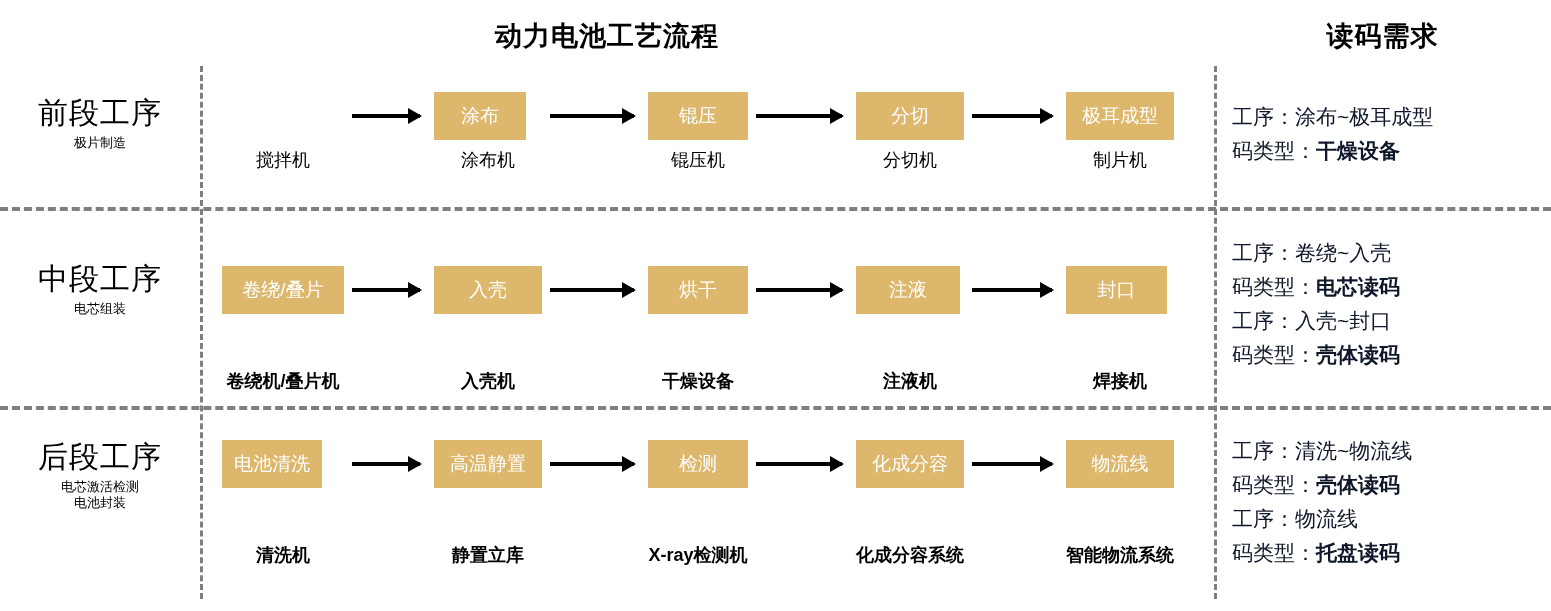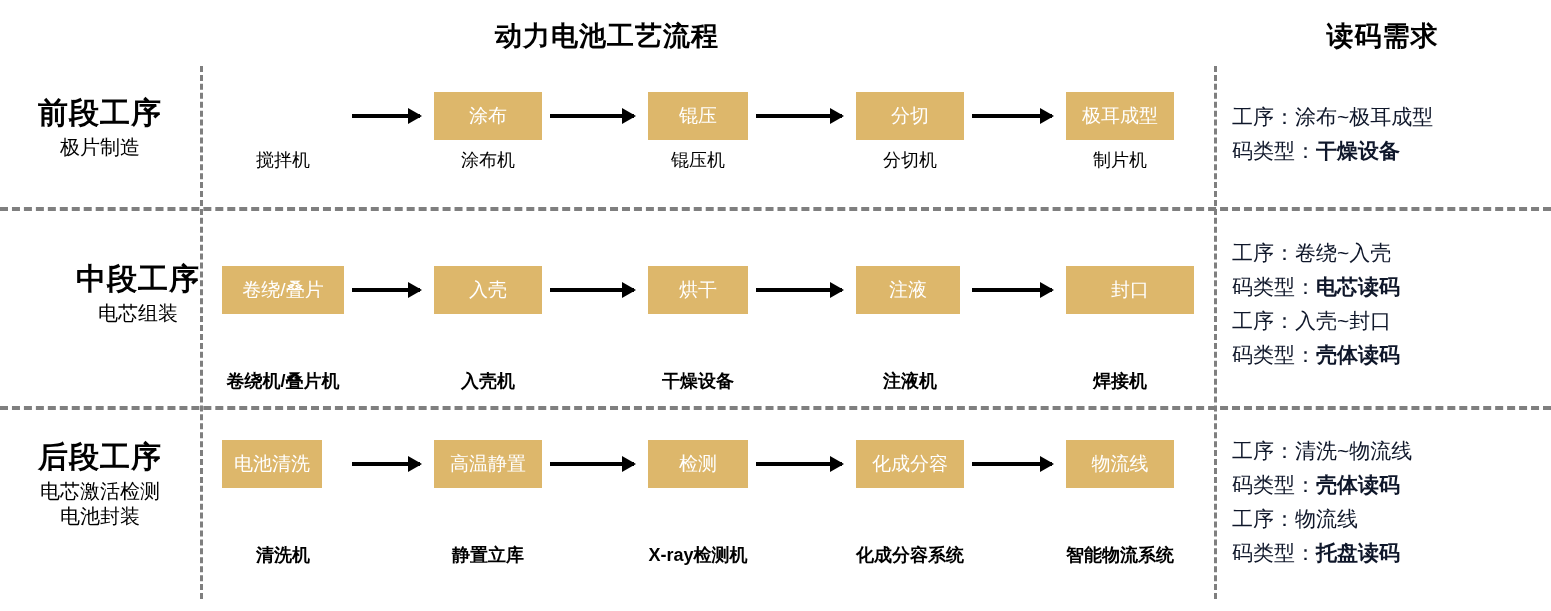--- a/index.html
+++ b/index.html
@@ -52,27 +52,27 @@
 
   
   .stage-label {
     position: absolute;
     left: 0;
     width: 200px;
     text-align: center;
   }
   .stage-title {
     font-size: 30px;
-    font-weight: bold;
+    font-weight: normal;
     letter-spacing: 1px;
     line-height: 1.15;
     white-space: nowrap;
   }
   .stage-sub {
-    font-size: 20px;
+    font-size: 13px;
     font-weight: normal;
     line-height: 1.25;
     margin-top: 4px;
   }
 
   
   .flow-row {
     position: absolute;
     left: 208px;
     width: 1000px;
@@ -147,54 +147,54 @@
   <div class="hrule" id="hrule-2"></div>
 
   <div id="stages-host">
       <div class="stage-label" style="top: 96px;">
         <div class="stage-title">前段工序</div>
         <div class="stage-sub">极片制造</div>
       </div>
       <div class="flow-row" style="top: 92px;">
         <div class="node-caption" style="left: -16px; width: 182px;">搅拌机</div>
         <div class="arrow" style="left: 144px; width: 68px;"></div>
-        <div class="node" style="left: 226px; width: 108px;">涂布</div>
+        <div class="node" style="left: 226px; width: 92px;">涂布</div>
         <div class="node-caption" style="left: 196px; width: 168px;">涂布机</div>
         <div class="arrow" style="left: 342px; width: 84px;"></div>
         <div class="node" style="left: 440px; width: 100px;">锟压</div>
         <div class="node-caption" style="left: 410px; width: 160px;">锟压机</div>
         <div class="arrow" style="left: 548px; width: 86px;"></div>
         <div class="node" style="left: 648px; width: 108px;">分切</div>
         <div class="node-caption" style="left: 618px; width: 168px;">分切机</div>
         <div class="arrow" style="left: 764px; width: 80px;"></div>
         <div class="node" style="left: 858px; width: 108px;">极耳成型</div>
         <div class="node-caption" style="left: 828px; width: 168px;">制片机</div>
       </div>
       <div class="req-block" style="top: 100px;">
         <div class="req-line"><span>工序：</span><span>涂布~极耳成型</span></div>
         <div class="req-line"><span>码类型：</span><b>干燥设备</b></div>
       </div>
-      <div class="stage-label" style="top: 262px; padding-left: 38px;">
+      <div class="stage-label" style="top: 262px;">
         <div class="stage-title">中段工序</div>
         <div class="stage-sub">电芯组装</div>
       </div>
       <div class="flow-row" style="top: 266px;">
         <div class="node" style="left: 14px; width: 122px;">卷绕/叠片</div>
         <div class="node-caption bold" style="left: -16px; width: 182px;">卷绕机/叠片机</div>
         <div class="arrow" style="left: 144px; width: 68px;"></div>
         <div class="node" style="left: 226px; width: 108px;">入壳</div>
         <div class="node-caption bold" style="left: 196px; width: 168px;">入壳机</div>
         <div class="arrow" style="left: 342px; width: 84px;"></div>
         <div class="node" style="left: 440px; width: 100px;">烘干</div>
         <div class="node-caption bold" style="left: 410px; width: 160px;">干燥设备</div>
         <div class="arrow" style="left: 548px; width: 86px;"></div>
         <div class="node" style="left: 648px; width: 104px;">注液</div>
         <div class="node-caption bold" style="left: 618px; width: 168px;">注液机</div>
         <div class="arrow" style="left: 764px; width: 80px;"></div>
-        <div class="node" style="left: 858px; width: 128px;">封口</div>
+        <div class="node" style="left: 858px; width: 101px;">封口</div>
         <div class="node-caption bold" style="left: 828px; width: 168px;">焊接机</div>
       </div>
       <div class="req-block" style="top: 236px;">
         <div class="req-line"><span>工序：</span><span>卷绕~入壳</span></div>
         <div class="req-line"><span>码类型：</span><b>电芯读码</b></div>
         <div class="req-line"><span>工序：</span><span>入壳~封口</span></div>
         <div class="req-line"><span>码类型：</span><b>壳体读码</b></div>
       </div>
       <div class="stage-label" style="top: 440px;">
         <div class="stage-title">后段工序</div>

